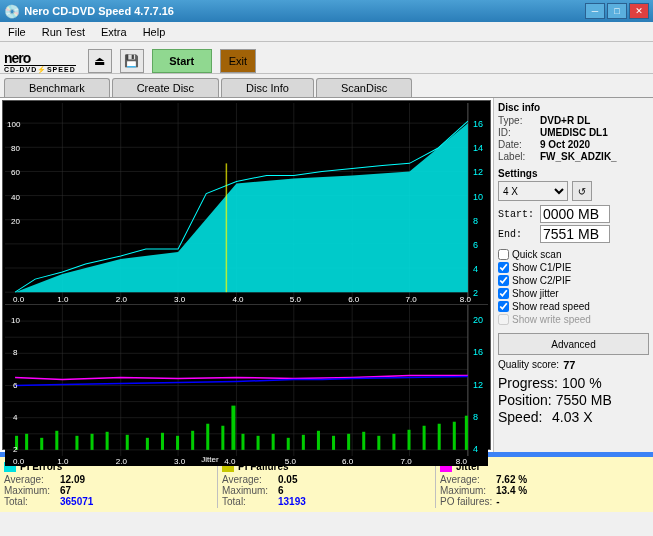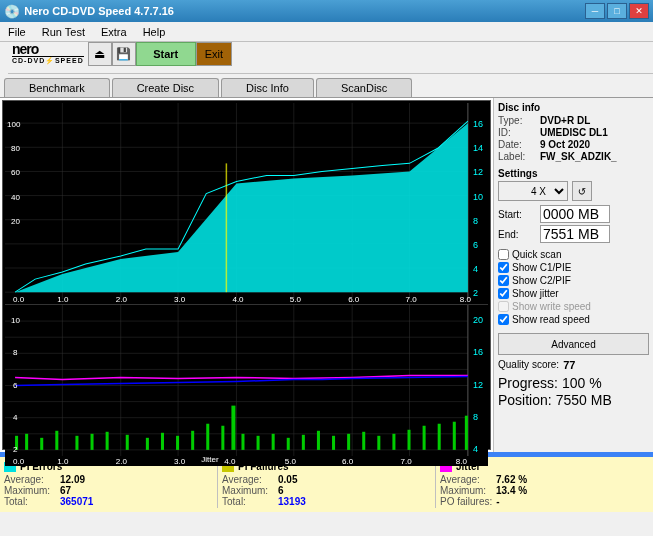--- a/index.html
+++ b/index.html
@@ -28,22 +28,22 @@
 
     
     .menu-bar {
       background: #f0f0f0; height: 20px; display: flex; align-items: center;
       border-bottom: 1px solid #c0c0c0; padding: 0 4px; gap: 8px;
     }
     .menu-item { font-size: 11px; padding: 2px 4px; cursor: pointer; }
 
     
     .toolbar {
-      background: #f0f0f0; height: 32px; display: flex; align-items: flex-start;
-      border-bottom: 1px solid #c0c0c0; padding: 0 4px; gap: 0; margin-left: 8px;
+      background: #f0f0f0; height: 32px; display: flex; align-items: flex-end;
+      border-bottom: 1px solid #c0c0c0; padding: 0 4px; gap: 8px;
     }
     .drive-select {
       height: 22px; width: 200px; border: 1px solid #999; background: white;
       font-size: 10px; padding: 0 2px;
     }
     .toolbar-btn {
       height: 24px; padding: 0 8px; border: 1px solid #999; background: #a16207;
       cursor: pointer; font-size: 11px; display: flex; align-items: center; justify-content: center;
     }
     .toolbar-btn.start { background: #90d890; border-color: #60a860; font-weight: bold; min-width: 60px; }
@@ -68,27 +68,27 @@
     .right-panel {
       width: 160px; min-width: 160px; padding: 4px; font-size: 10px;
       border-left: 1px solid #c0c0c0; background: #f0f0f0;
     }
     .panel-section { margin-bottom: 6px; }
     .panel-title { font-weight: bold; font-size: 10px; margin-bottom: 2px; }
     .info-row { display: flex; gap: 4px; margin-bottom: 1px; }
     .info-label { color: #444; min-width: 38px; }
     .info-value { font-weight: bold; }
     .settings-row { display: flex; align-items: center; gap: 4px; margin-bottom: 4px; }
-    .speed-select { width: 70px; height: 20px; border: 1px solid #999; font-size: 10px; padding-left: 28px; }
+    .speed-select { width: 70px; height: 20px; border: 1px solid #999; font-size: 10px; }
     .mb-input {
       width: 70px; height: 18px; border: 1px solid #999; background: white;
       font-size: 14px; padding: 0 2px;
     }
     .field-row { display: flex; align-items: center; gap: 4px; margin-bottom: 2px; }
-    .field-label { min-width: 38px; font-size: 10px; }
+    .field-label { min-width: 38px; font-size: 10px; font-family: Liberation Mono, monospace; }
     .checkbox-row { display: flex; align-items: center; gap: 3px; margin-bottom: 2px; font-size: 10px; }
     .checkbox-row input[type="checkbox"] { width: 11px; height: 11px; }
     .advanced-btn {
       width: 100%; height: 22px; border: 1px solid #999; background: #e8e8e8;
       cursor: pointer; font-size: 10px; margin-top: 2px; margin-bottom: 4px;
     }
     .quality-row { display: flex; align-items: flex-start; gap: 4px; font-size: 10px; }
     .quality-score { font-weight: bold; font-size: 11px; }
     .progress-row { display: flex; align-items: center; gap: 4px; margin-bottom: 1px; font-size: 14px; }
     .prog-label { min-width: 50px; }
@@ -356,26 +356,26 @@
       </div>
       <div class="checkbox-row">
         <input type="checkbox" checked="" style="">
         <span>Show C2/PIF</span>
       </div>
       <div class="checkbox-row">
         <input type="checkbox" checked="" style="">
         <span>Show jitter</span>
       </div>
       <div class="checkbox-row">
+        <input type="checkbox" checked="" style="">
+        <span>Show read speed</span>
+      </div>
+      <div class="checkbox-row">
         <input type="checkbox" disabled="" style="">
         <span style="color:#999;">Show write speed</span>
-      </div>
-      <div class="checkbox-row">
-        <input type="checkbox" checked="" style="">
-        <span>Show read speed</span>
       </div>
     </div>
 
     
     <button class="advanced-btn">Advanced</button>
 
     
     <div class="quality-row">
       <span>Quality score:</span>
       <span class="quality-score">77</span>
@@ -384,20 +384,24 @@
     
     <div style="margin-top:4px;">
       <div class="progress-row">
         <span class="prog-label">Progress:</span>
         <span class="prog-value">100 %</span>
       </div>
       <div class="progress-row">
         <span class="prog-label">Position:</span>
         <span class="prog-value">7550 MB</span>
       </div>
+      <div class="progress-row">
+        <span class="prog-label">Speed:</span>
+        <span class="prog-value">4.03 X</span>
+      </div>
     </div>
   </div>
 </div>
 
 <div class="bottom-stats">
 
   <div class="stat-group">
     <div class="stat-title">
       <span class="legend-box" style="background:#00e0e0;"></span>
       <span>PI Errors</span>

